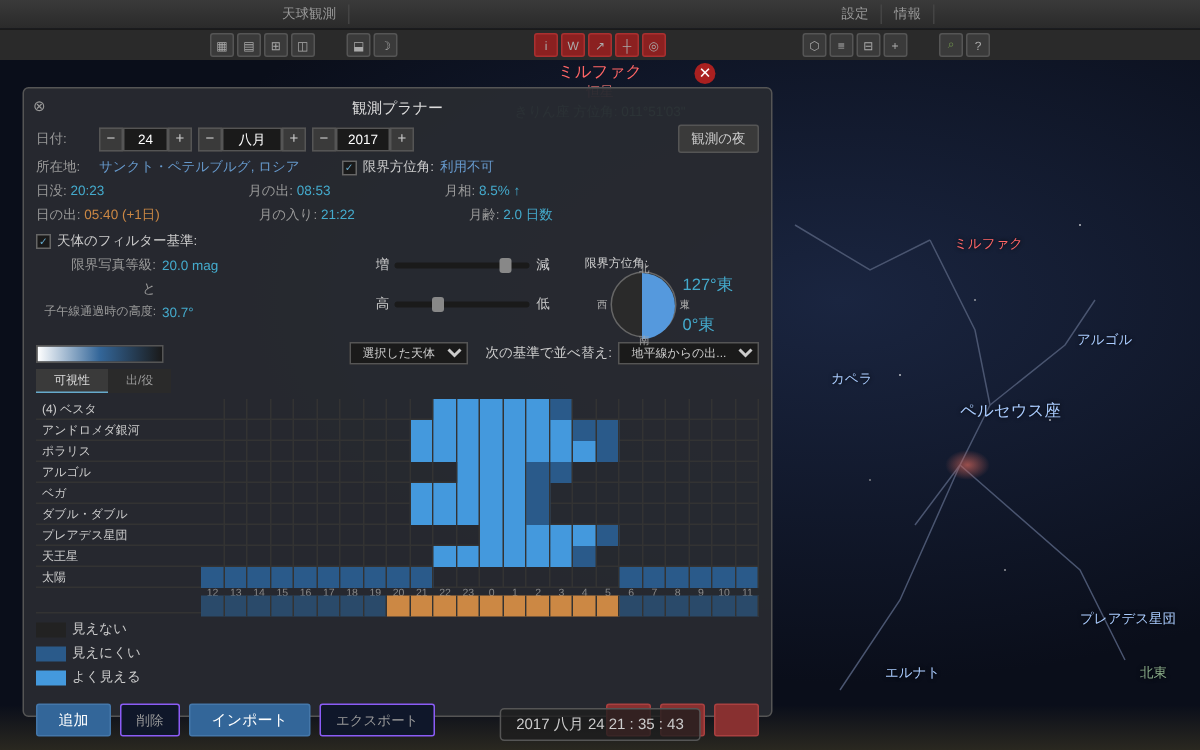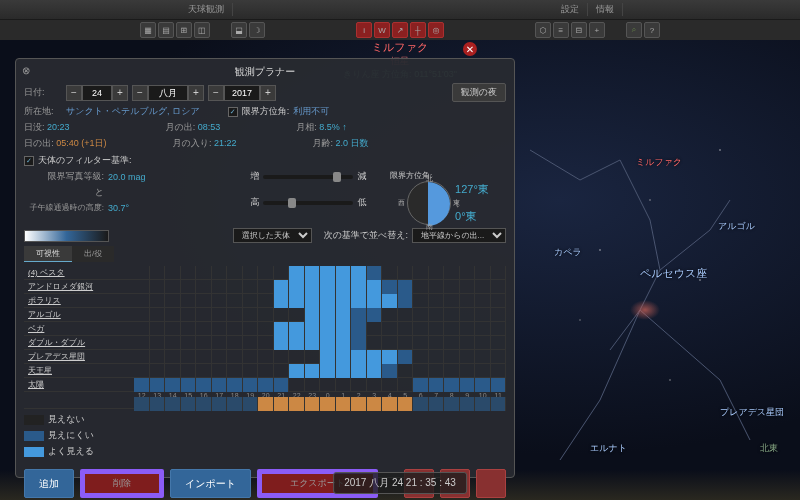--- a/index.html
+++ b/index.html
@@ -32,32 +32,32 @@
 .stepper .val{width:30px;height:16px;background:#1a1a1a;border:1px solid #555;text-align:center;line-height:14px;color:#fff;font-size:9px;}
 .btn{background:#3a3a3a;border:1px solid #555;color:#ccc;padding:2px 8px;font-size:9px;border-radius:2px;}
 .link{color:#6699cc;}
 .val-cyan{color:#44aacc;}
 .val-orange{color:#cc8844;}
 .checkbox{width:10px;height:10px;background:#1a1a1a;border:1px solid #666;display:inline-flex;align-items:center;justify-content:center;font-size:7px;color:#6ac;}
 .slider-track{width:90px;height:4px;background:#1a1a1a;border-radius:2px;position:relative;}
 .slider-thumb{position:absolute;width:8px;height:10px;background:#888;border-radius:2px;top:-3px;}
 .compass{width:44px;height:44px;border:1px solid #666;border-radius:50%;position:relative;background:#2a2a2a;}
 .compass-indicator{position:absolute;width:22px;height:44px;right:0;background:#5599dd;border-radius:0 22px 22px 0;}
-.timeline-container{margin-top:4px;text-decoration:underline;}
+.timeline-container{margin-top:4px;}
 .tl-name{width:110px;padding-left:4px;font-size:8px;display:flex;align-items:center;}
 .tl-track{flex:1;display:flex;height:14px;}
 .tl-cell{flex:1;border-right:1px solid #333;}
 .tl-cell.vis{background:#4499dd;}
 .tl-cell.partial{background:#2a5a8a;}
 .tl-row{display:flex;align-items:center;height:14px;border-bottom:1px solid #333;}
 .legend-row{display:flex;align-items:center;gap:4px;margin-top:2px;padding:2px 0;}
 .legend-sw{width:20px;height:10px;}
 .action-row{display:flex;gap:6px;margin-top:6px;}
 .btn-blue{background:#336699;border:1px solid #4477aa;color:#fff;padding:3px 14px;font-size:10px;border-radius:2px;}
-.btn-gray{background:#7f1d1d;border:5px solid #8b5cf6;color:#999;padding:3px 28px;font-size:9px;border-radius:2px;}
+.btn-gray{background:#0f172a;border:1px solid #8b5cf6;color:#999;padding:3px 10px;font-size:9px;border-radius:2px;}
 .btn-red{background:#883030;border:1px solid #aa4040;color:#fff;padding:3px 14px;font-size:9px;border-radius:2px;width:30px;}
 .bottom-date{position:absolute;bottom:6px;left:50%;transform:translateX(-50%);background:rgba(30,30,30,0.8);border:1px solid #555;padding:3px 10px;color:#ccc;font-size:10px;border-radius:3px;}
 .hour-ruler{display:flex;font-size:7px;color:#888;margin-left:110px;}
 .hour-ruler span{flex:1;text-align:center;}
 .select{background:#1a1a1a;border:1px solid #555;color:#ccc;padding:1px 4px;font-size:8px;}
 .gradient-bar{width:85px;height:12px;background:linear-gradient(to right,#fff,#336699,#1a1a1a);border:1px solid #555;}
 .tab-row{display:flex;margin-top:2px;}
 .tab{padding:2px 12px;font-size:8px;color:#999;background:#2a2a2a;}
 .tab.active{background:#3a3a3a;color:#ddd;border-bottom:1px solid #6ac;}
 .compass-lbl{position:absolute;font-size:7px;color:#aaa;}

